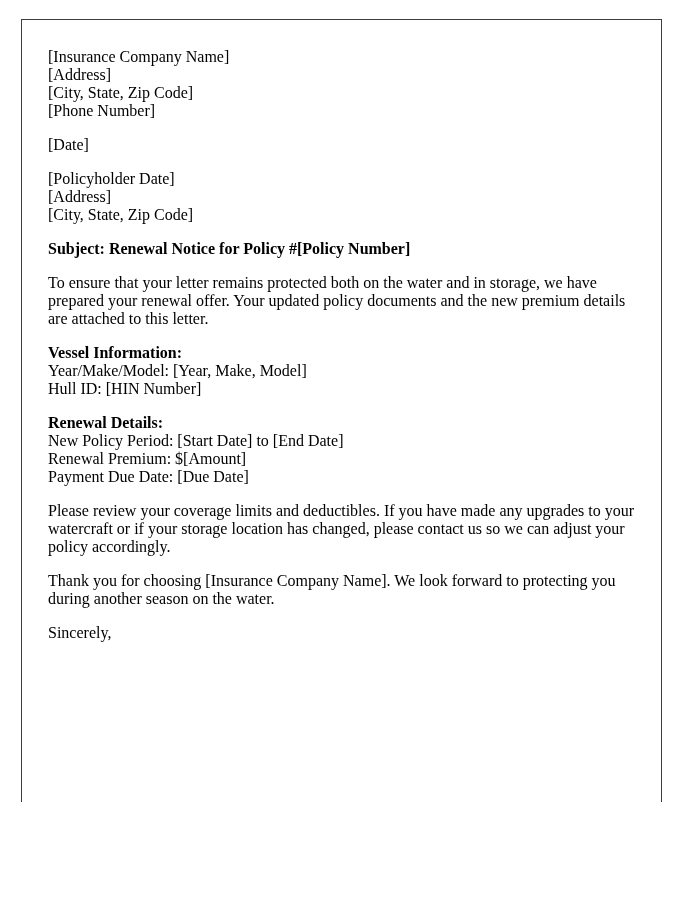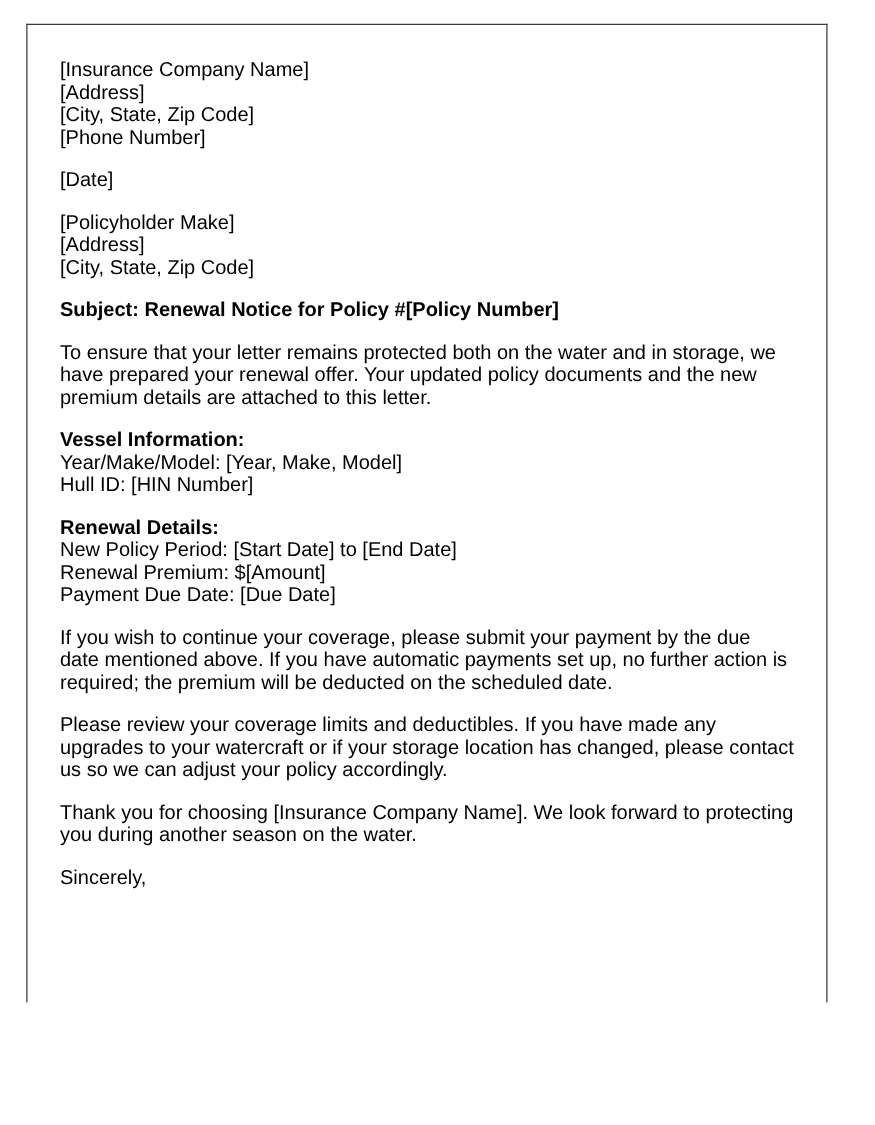--- a/index.html
+++ b/index.html
@@ -18,21 +18,21 @@
     position: absolute;
     left: 21px;
     top: 19px;
     width: 641px;
     height: 783px;
     box-sizing: border-box;
     border: 1px solid #3d3d3d;
     border-bottom: none;
     padding: 12px 26px 0 26px;
     background: #ffffff;
-    font-family: Liberation Sans, sans-serif;
+    font-family: Liberation Serif, serif;
     font-size: 16px;
     line-height: 18px;
     color: #000000;
     overflow: hidden;
   }
   .block {
     margin: 16px 0;
   }
   .line {
     display: block;
@@ -52,21 +52,21 @@
       <span class="line">[Address]</span>
       <span class="line">[City, State, Zip Code]</span>
       <span class="line">[Phone Number]</span>
     </div>
 
     <div class="block">
       <span class="line">[Date]</span>
     </div>
 
     <div class="block">
-      <span class="line">[Policyholder Make]</span>
+      <span class="line">[Policyholder Date]</span>
       <span class="line">[Address]</span>
       <span class="line">[City, State, Zip Code]</span>
     </div>
 
     <div class="block bold">
       <span class="line">Subject: Renewal Notice for Policy #[Policy Number]</span>
     </div>
 
 
 
@@ -78,21 +78,20 @@
       <span class="line">Hull ID: [HIN Number]</span>
     </div>
 
     <div class="block">
       <span class="line bold">Renewal Details:</span>
       <span class="line">New Policy Period: [Start Date] to [End Date]</span>
       <span class="line">Renewal Premium: $[Amount]</span>
       <span class="line">Payment Due Date: [Due Date]</span>
     </div>
 
-    <div class="block">If you wish to continue your coverage, please submit your payment by the due date mentioned above. If you have automatic payments set up, no further action is required; the premium will be deducted on the scheduled date.</div>
 
     <div class="block">Please review your coverage limits and deductibles. If you have made any upgrades to your watercraft or if your storage location has changed, please contact us so we can adjust your policy accordingly.</div>
 
     <div class="block">Thank you for choosing [Insurance Company Name]. We look forward to protecting you during another season on the water.</div>
 
     <div class="block">
       <span class="line">Sincerely,</span>
     </div>
 
   </div>

